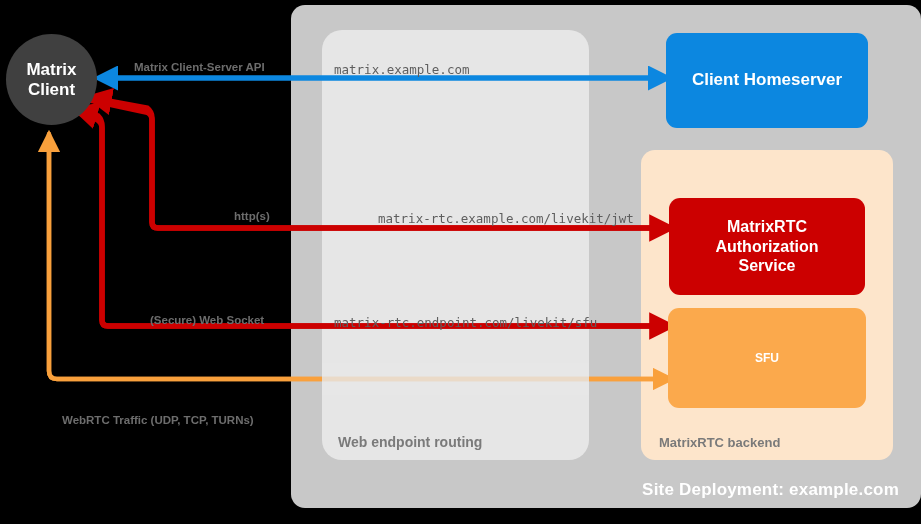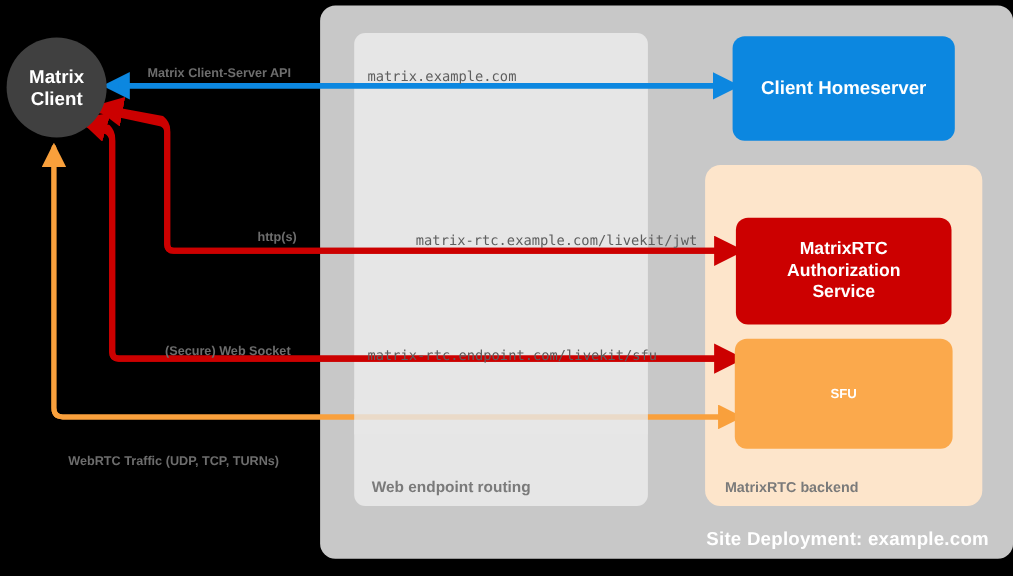--- a/index.html
+++ b/index.html
@@ -44,21 +44,21 @@
     white-space: nowrap;
   }
 
   .routing-panel {
     position: absolute;
     left: 322px;
     top: 30px;
     width: 267px;
     height: 430px;
     background: #e6e6e6;
-    border-radius: 10px;
+    border-radius: 20px;
   }
   .routing-label {
     position: absolute;
     left: 16px;
     bottom: 10px;
     color: #7a7a7a;
     font-size: 14px;
     font-weight: bold;
     white-space: nowrap;
   }

